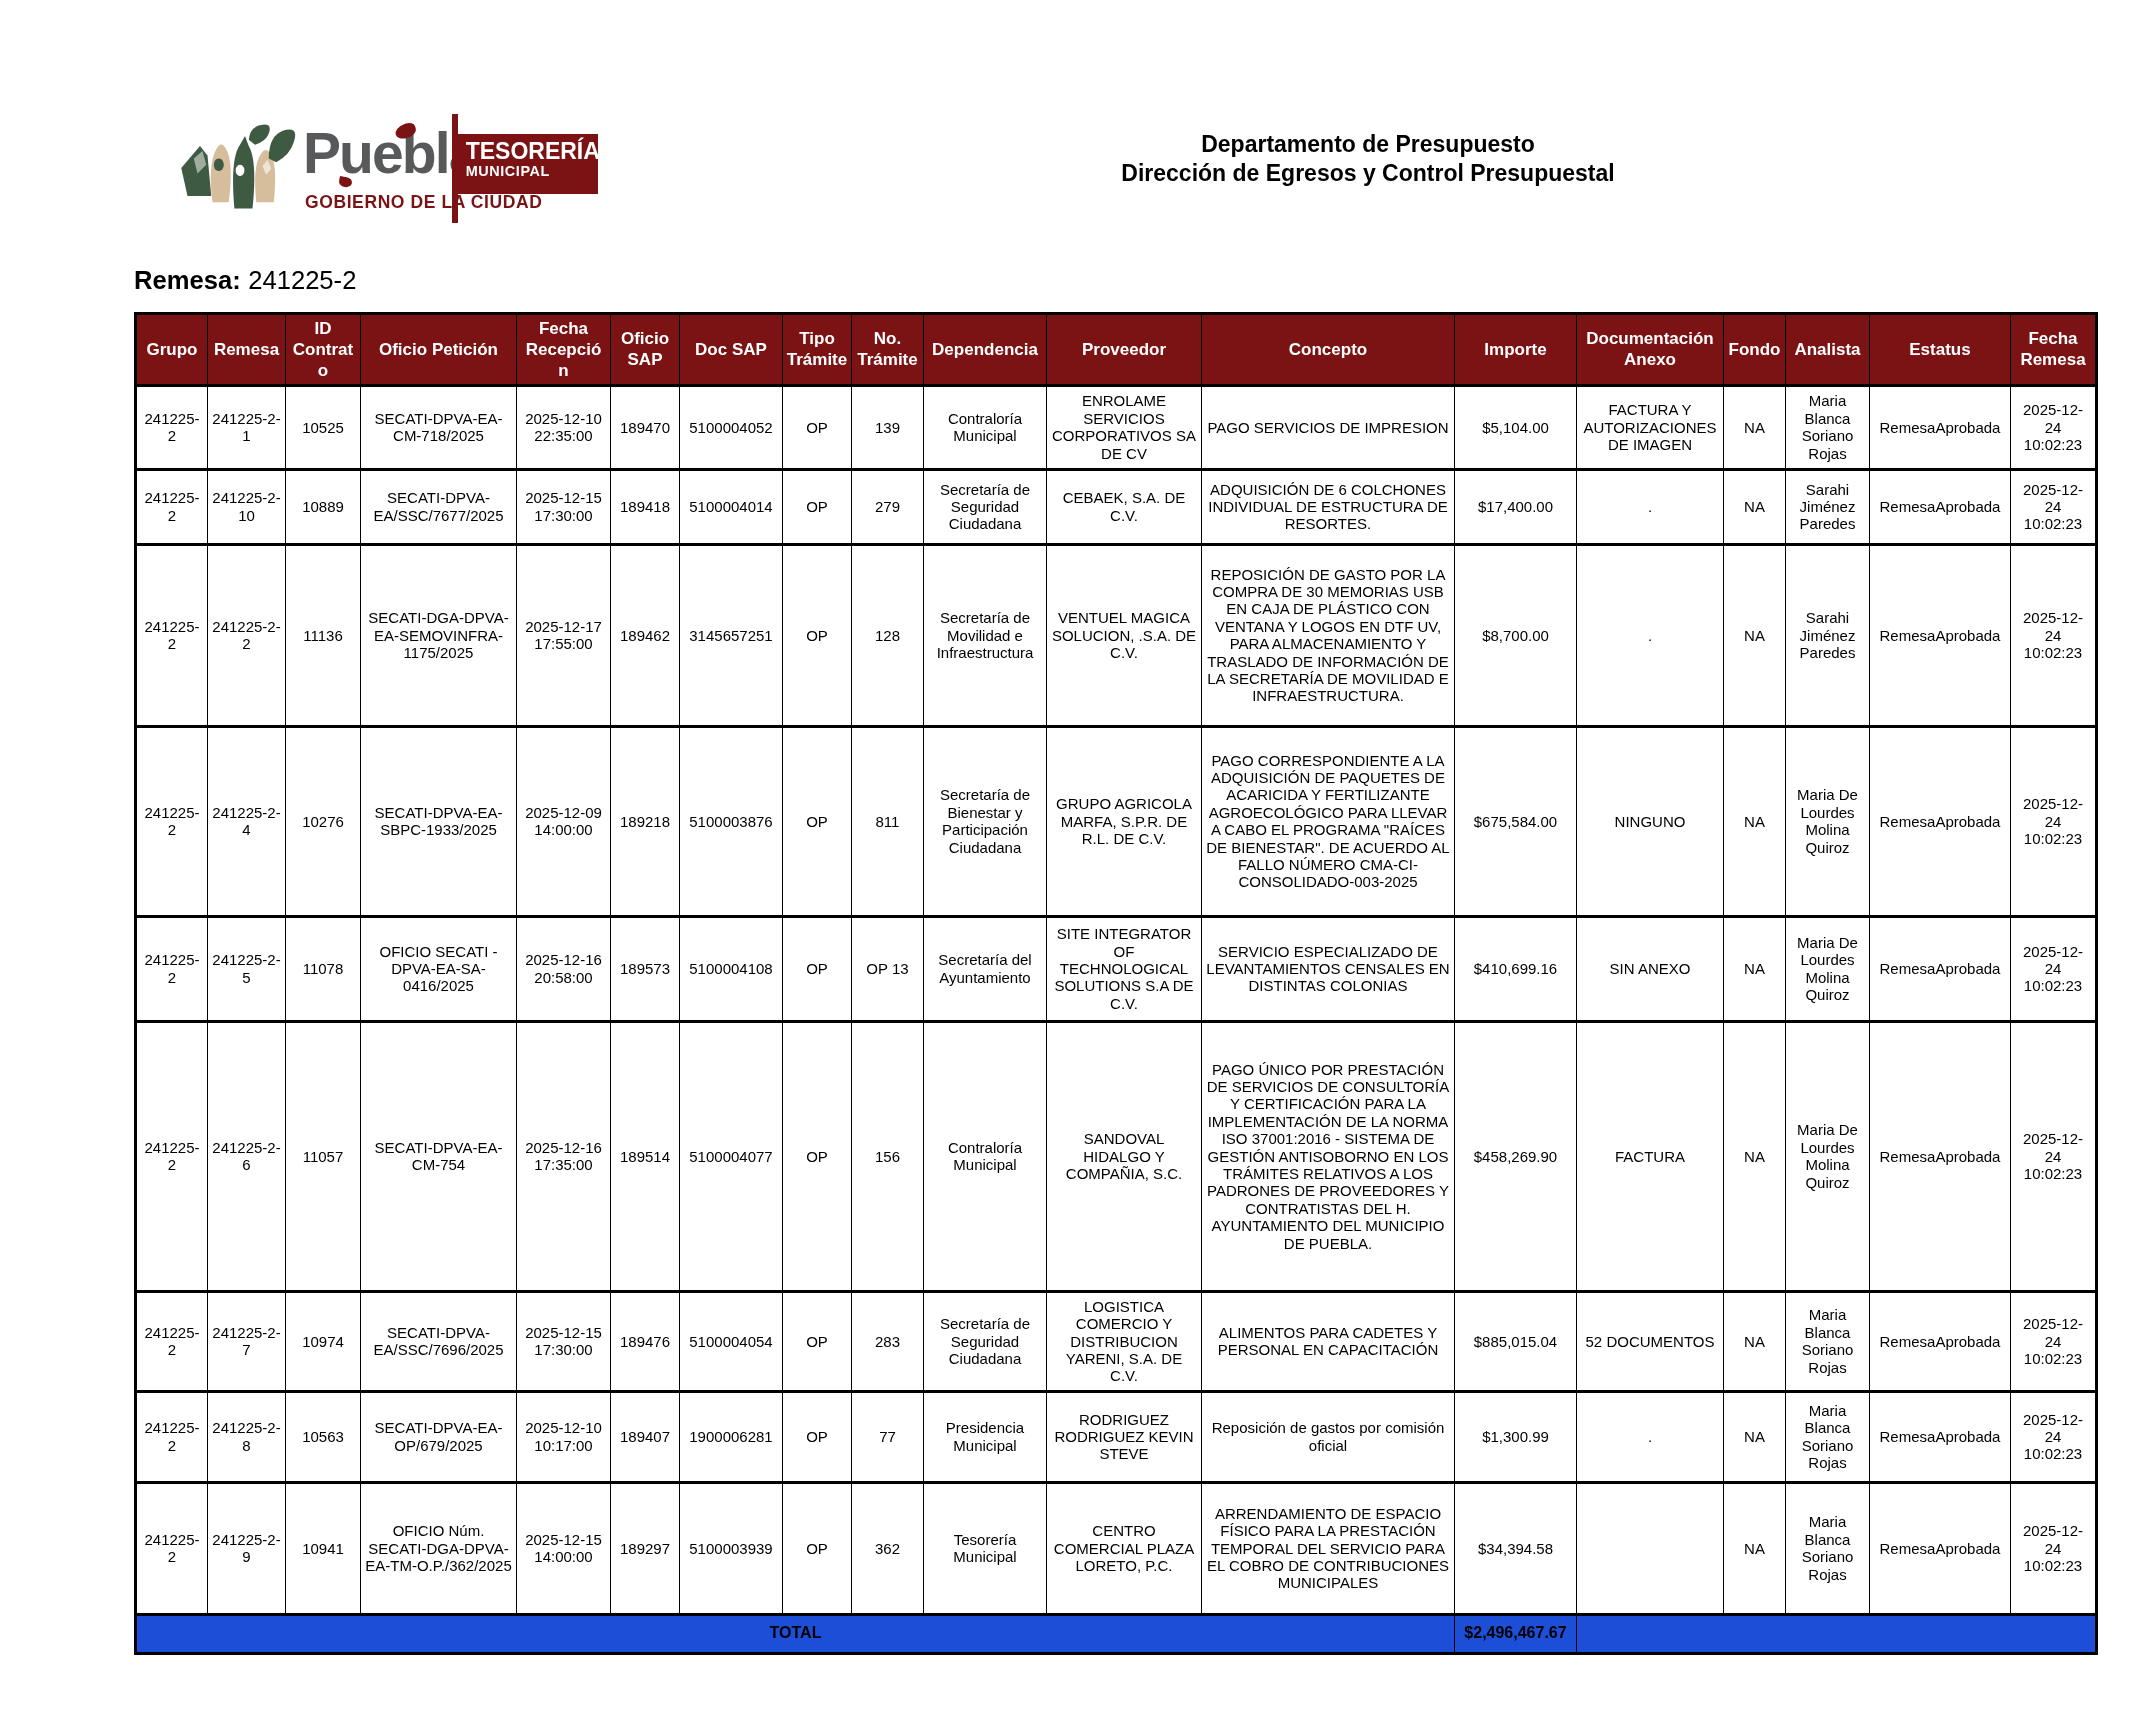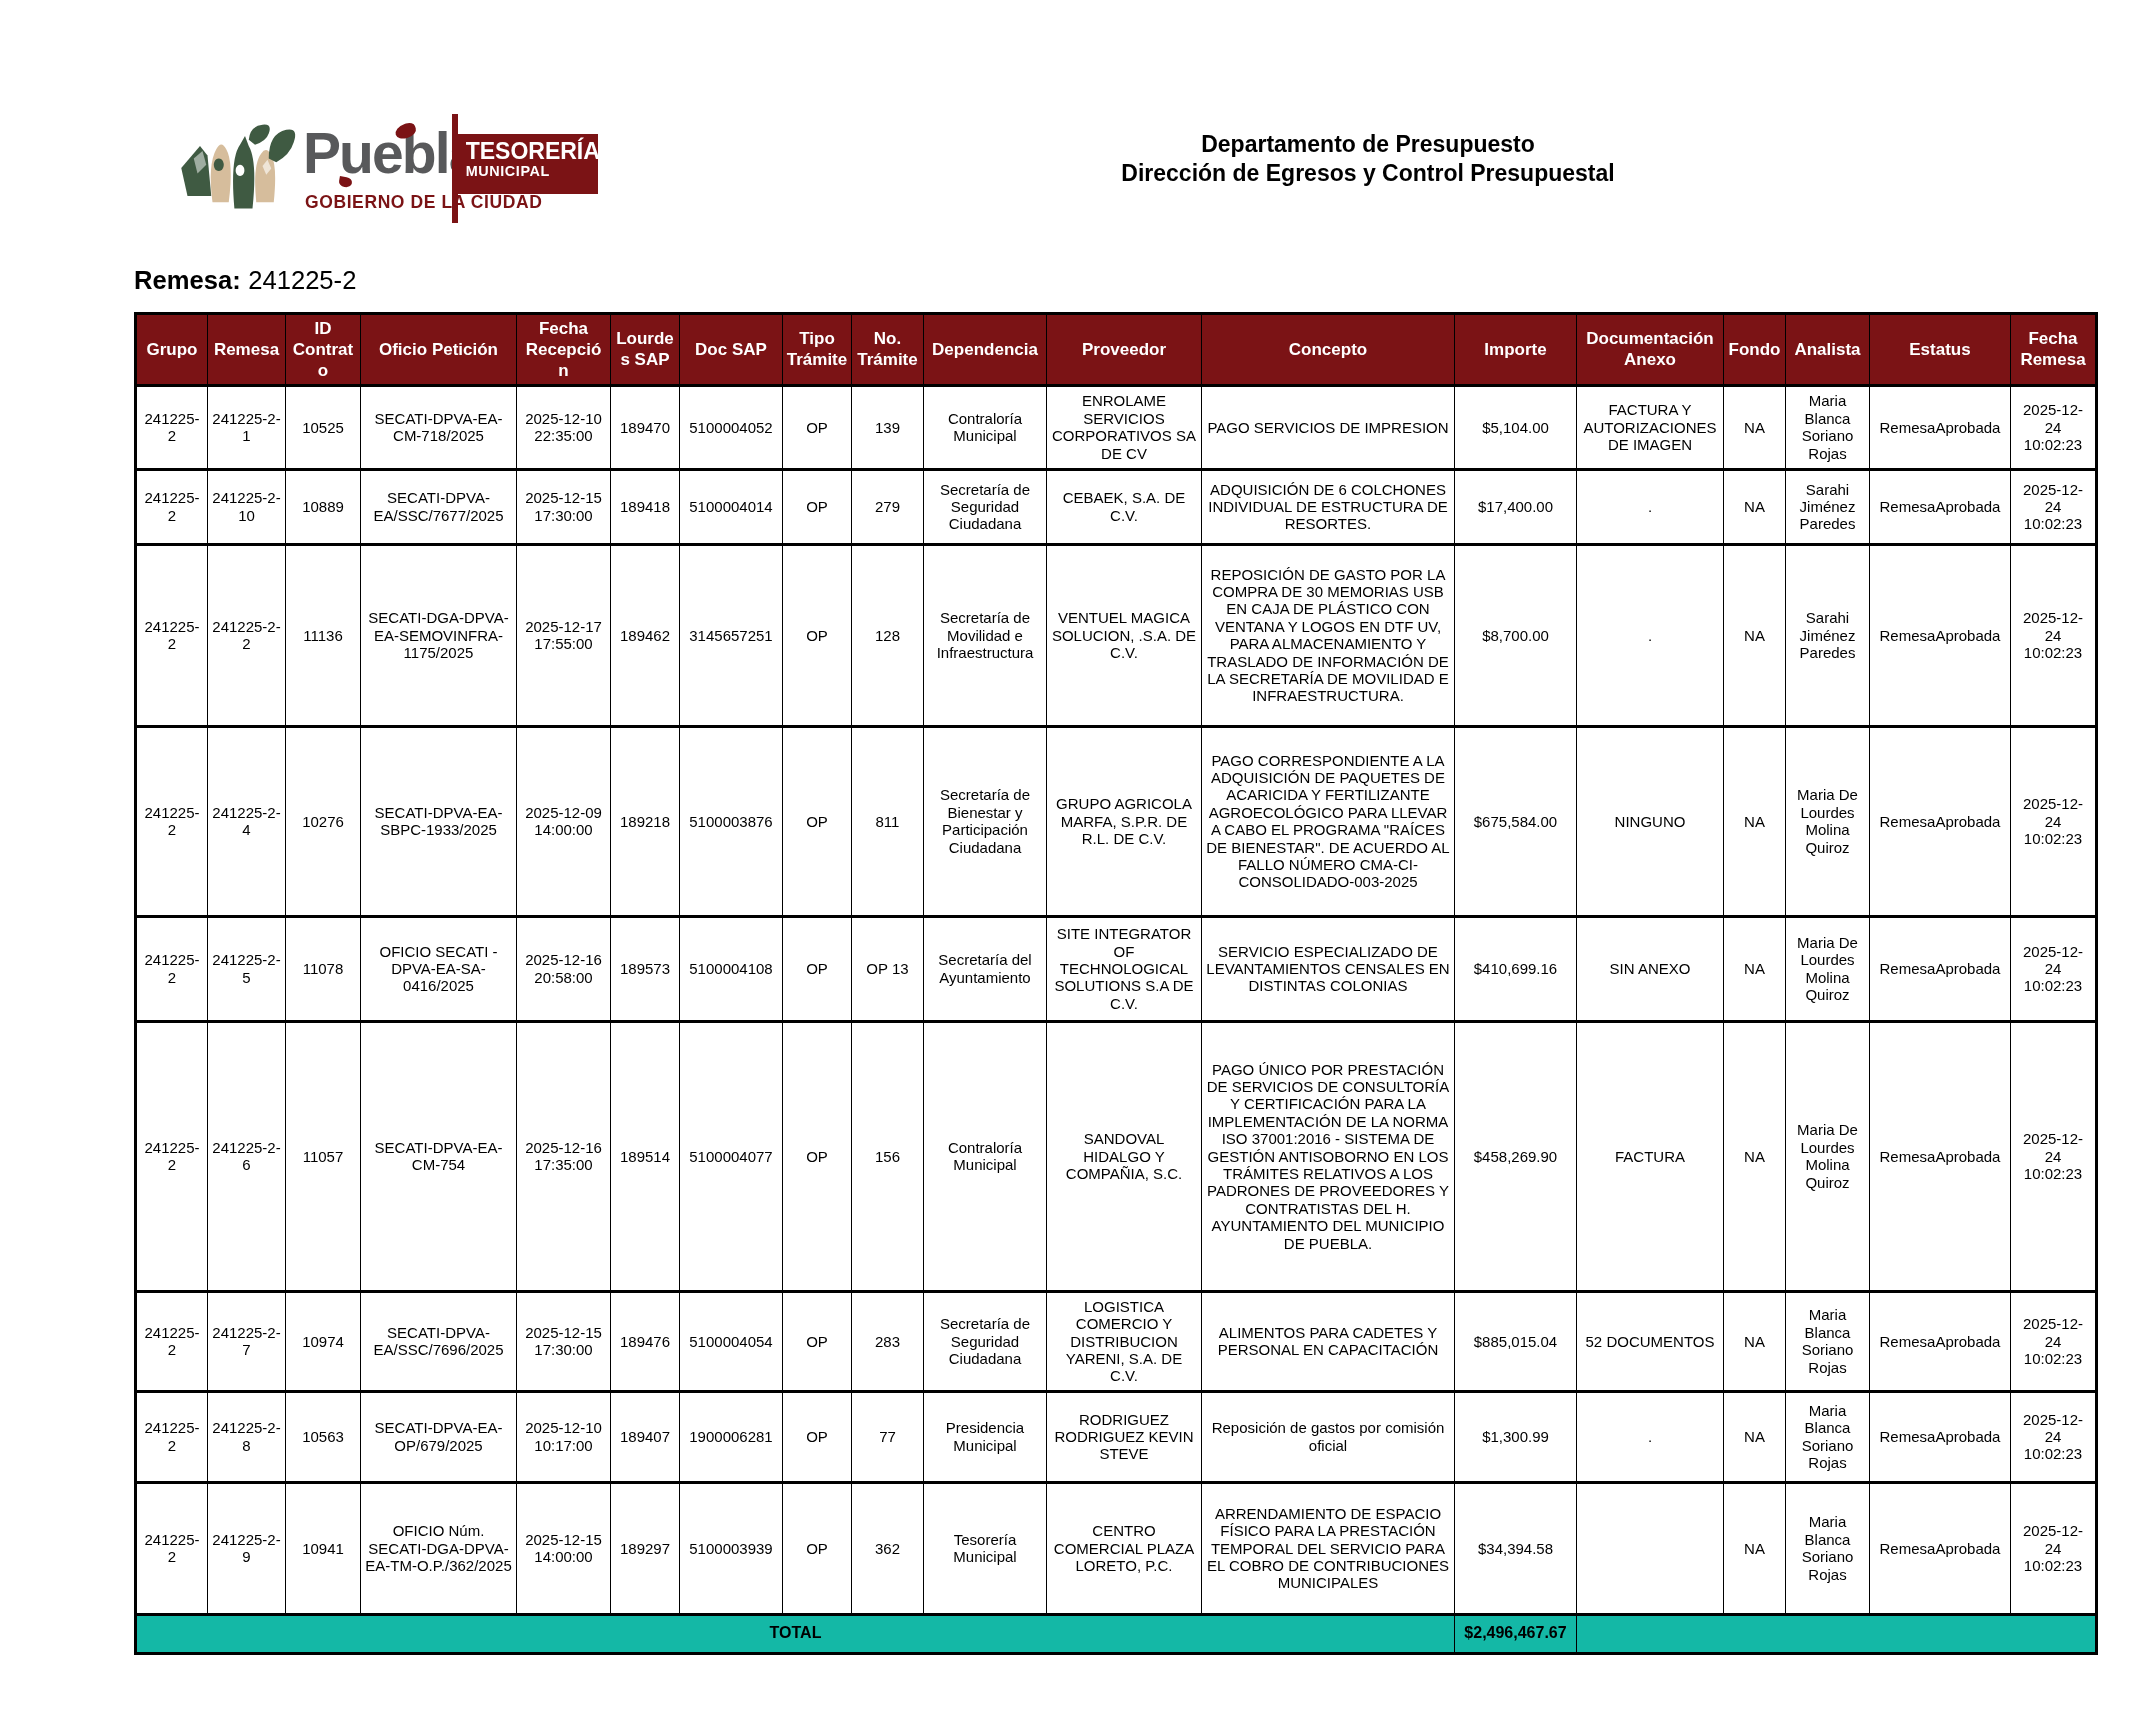--- a/index.html
+++ b/index.html
@@ -44,21 +44,21 @@
   th,td{
     border:1.2px solid #000;border-top-width:3.1px;border-bottom-width:3.1px;
     text-align:center;vertical-align:middle;padding:2.5px 3.7px;
     word-wrap:break-word;overflow-wrap:break-word;
   }
   th{
     background:#7b1315;color:#ffffff;font-size:17px;font-weight:bold;line-height:1.25;
     border-bottom-width:3.7px;
   }
   td{font-size:15px;line-height:1.16;background:#ffffff;}
-  tr.total-row td{background:#14b8a6;font-weight:bold;font-size:16px;}
+  tr.total-row td{background:#1d4ed8;font-weight:bold;font-size:16px;}
 </style>
 </head>
 <body>
 
 <div class="logo">
   <svg class="logo-icon" width="125" height="100" viewBox="0 0 200 160">
     <path d="M20 120 L10 75 L40 40 L52 55 L58 120 Z" fill="#3f5a42"></path>
     <path d="M30 60 L44 48 L50 70 L36 84 Z" fill="#ffffff" opacity="0.5"></path>
     <path d="M60 130 Q52 70 66 45 Q74 30 82 45 Q94 66 86 130 Z" fill="#d6bd9c"></path>
     <path d="M70 60 a8 10 0 1 0 0.1 0 Z" fill="#3f5a42"></path>
@@ -111,21 +111,21 @@
         <col style="width: 141px;">
         <col style="width: 86px;">
       </colgroup>
     <thead>
       <tr style="height: 55px;">
           <th>Grupo</th>
           <th>Remesa</th>
           <th>ID Contrato</th>
           <th>Oficio Petición</th>
           <th>Fecha Recepción</th>
-          <th>Lourdes SAP</th>
+          <th>Oficio SAP</th>
           <th>Doc SAP</th>
           <th>Tipo Trámite</th>
           <th>No. Trámite</th>
           <th>Dependencia</th>
           <th>Proveedor</th>
           <th>Concepto</th>
           <th>Importe</th>
           <th>Documentación Anexo</th>
           <th>Fondo</th>
           <th>Analista</th>

